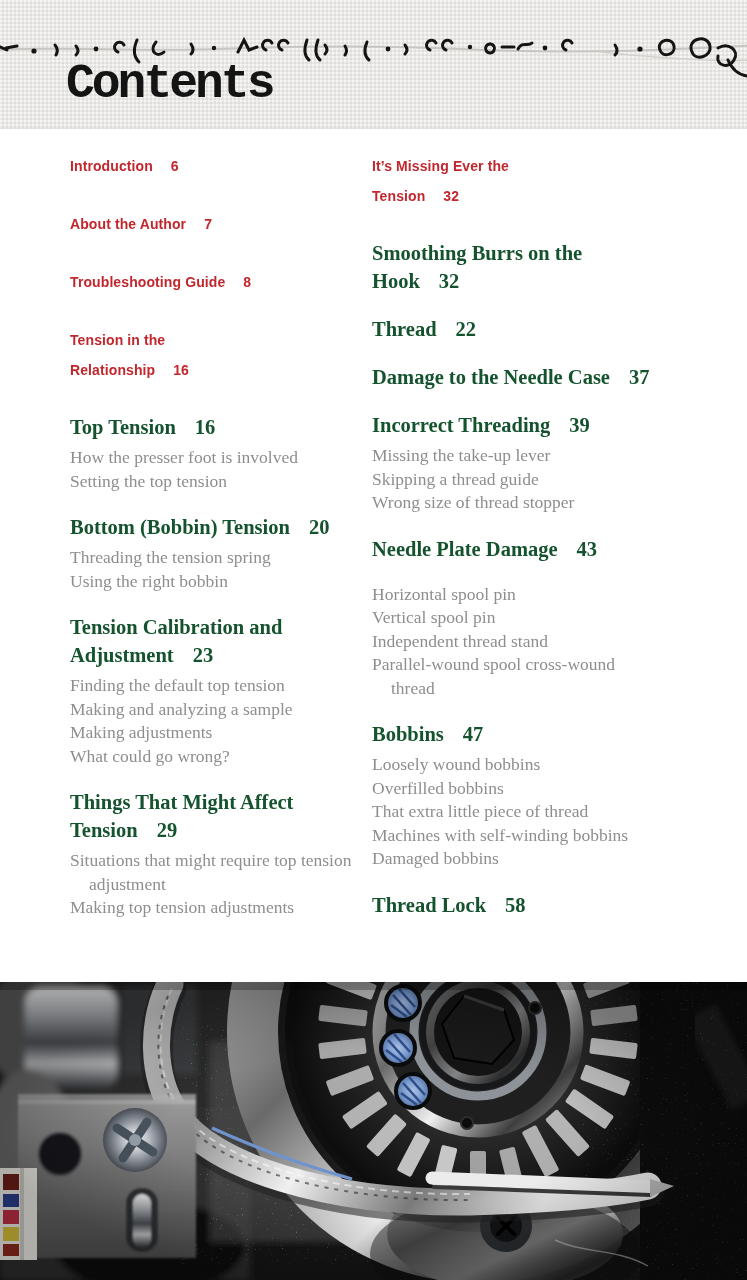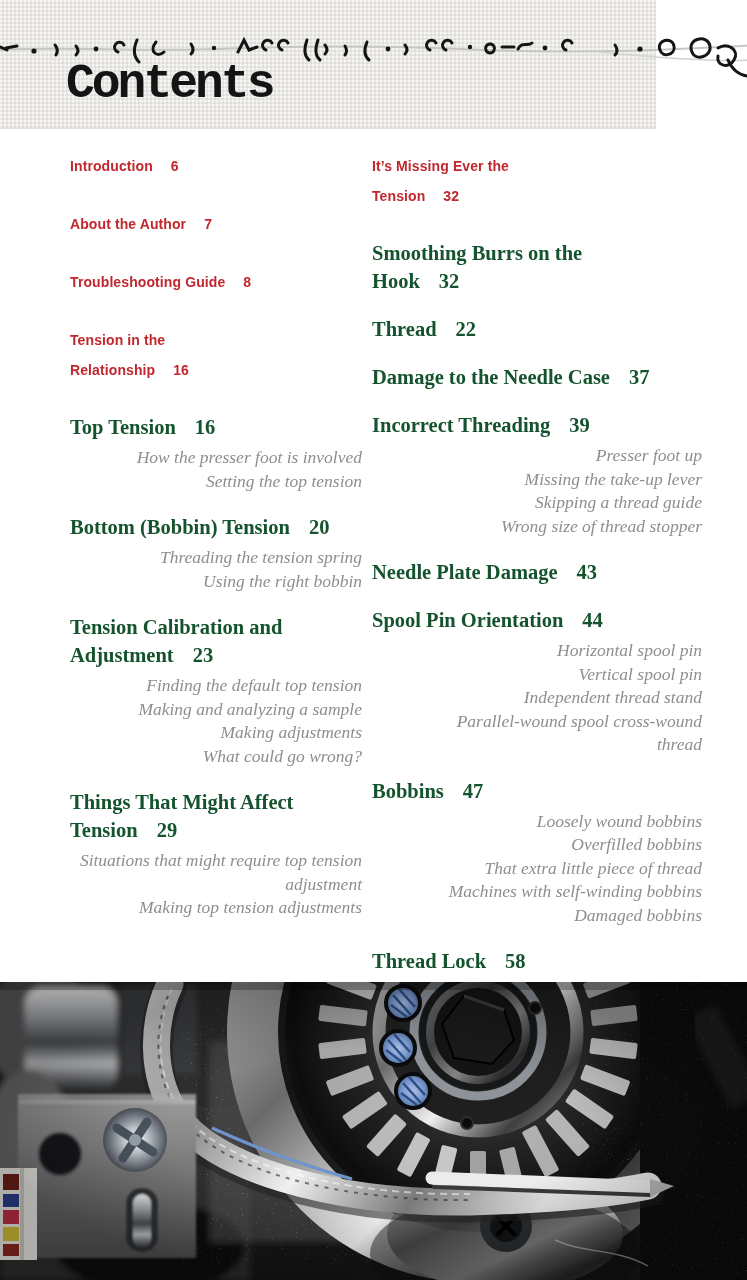--- a/index.html
+++ b/index.html
@@ -3,21 +3,21 @@
 <meta charset="utf-8">
 <style>
   html,body{margin:0;padding:0;}
   body{
     width:747px;height:1280px;position:relative;overflow:hidden;
     background:#ffffff;
     font-family:"Liberation Sans",sans-serif;
   }
   
   .header{
-    position:absolute;top:0;left:0;width:656px;height:129px;
+    position:absolute;top:0;left:0;width:747px;height:129px;
     background-color:#eae9e6;
     background-image:
       radial-gradient(circle at 1px 1px, rgba(255,255,255,0.55) 1px, transparent 1.7px),
       radial-gradient(circle at 3px 3px, rgba(0,0,0,0.05) 1px, transparent 1.7px);
     background-size:4px 4px;
     box-shadow:inset 0 -1px 0 rgba(0,0,0,0.06);
   }
   .stitch{position:absolute;top:18px;left:0;width:747px;height:62px;}
   .page-title{
     position:absolute;left:66px;top:60px;margin:0;
@@ -38,22 +38,22 @@
     font-family:"Liberation Serif","DejaVu Serif",serif;
     margin-bottom:20px;
   }
   .section .head{
     font-size:20.5px;line-height:28px;color:#14532d;font-weight:700;
   }
   .section .num{margin-left:19px;}
   .subs{
     margin-top:5px;
     font-family:"Liberation Serif","DejaVu Serif",serif;
-    font-style:italic;font-weight:400;
-    font-size:17.5px;line-height:23.5px;color:#8e8e8e;text-align:right;
+    font-weight:400;
+    font-size:17.5px;line-height:23.5px;color:#8e8e8e;
   }
   .sub span{display:block;}
   .sub .cont{padding-left:19px;}
   
   .photo{
     position:absolute;left:0;top:982px;width:747px;height:298px;margin:0;
     background:#111;overflow:hidden;
   }
 </style>
 </head>
@@ -181,38 +181,34 @@
     <div class="section">
       <div class="head"><span>Thread</span><span class="num">22</span></div>
     </div>
     <div class="section">
       <div class="head"><span>Damage to the Needle Case</span><span class="num">37</span></div>
     </div>
     <div class="section">
       <div class="head"><span>Incorrect Threading</span><span class="num">39</span></div>
       <div class="subs">
         <div class="sub">
-          <span class="first">Presser foot up</span>
-        </div>
-        <div class="sub">
           <span class="first">Missing the take-up lever</span>
         </div>
         <div class="sub">
           <span class="first">Skipping a thread guide</span>
         </div>
         <div class="sub">
           <span class="first">Wrong size of thread stopper</span>
         </div>
       </div>
     </div>
     <div class="section">
       <div class="head"><span>Needle Plate Damage</span><span class="num">43</span></div>
     </div>
     <div class="section">
-      <div class="head"><span>Spool Pin Orientation</span><span class="num">44</span></div>
       <div class="subs">
         <div class="sub">
           <span class="first">Horizontal spool pin</span>
         </div>
         <div class="sub">
           <span class="first">Vertical spool pin</span>
         </div>
         <div class="sub">
           <span class="first">Independent thread stand</span>
         </div>

